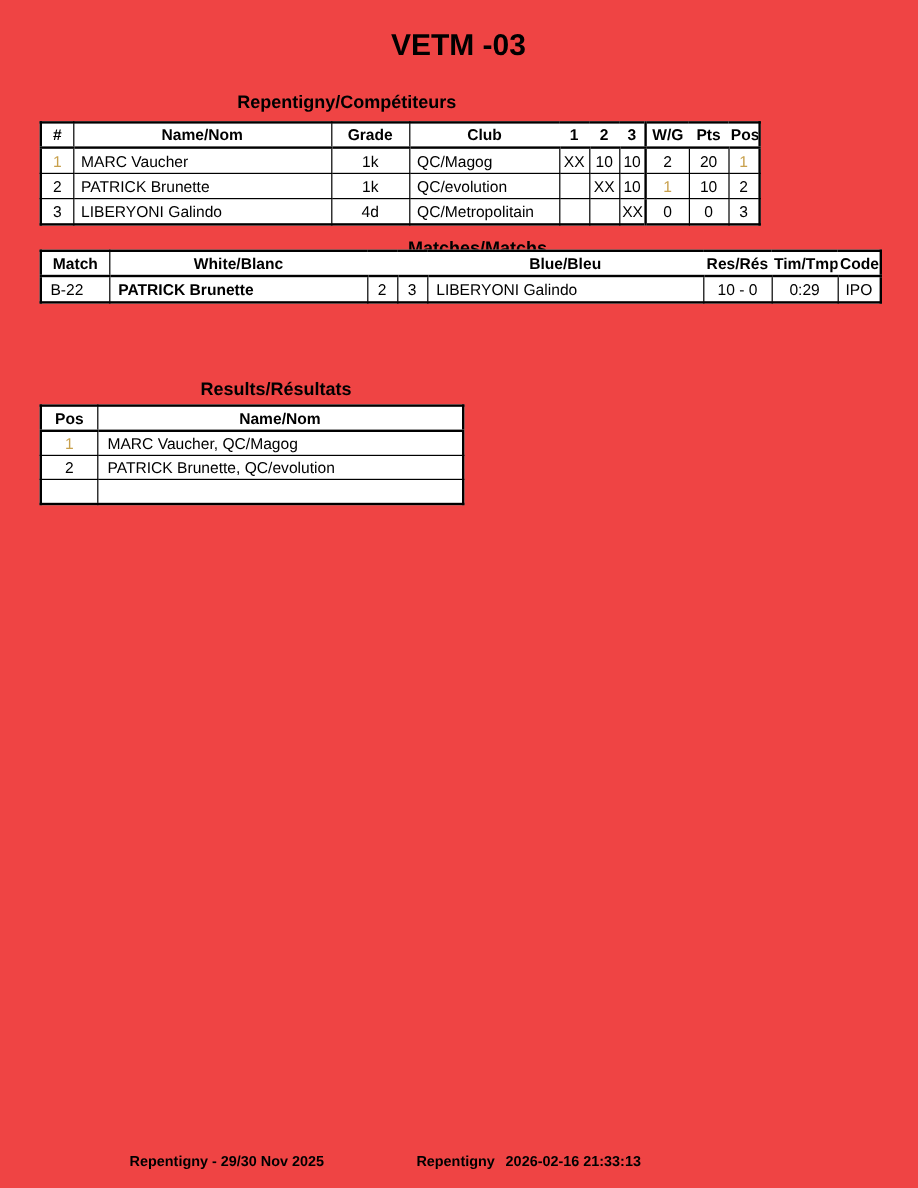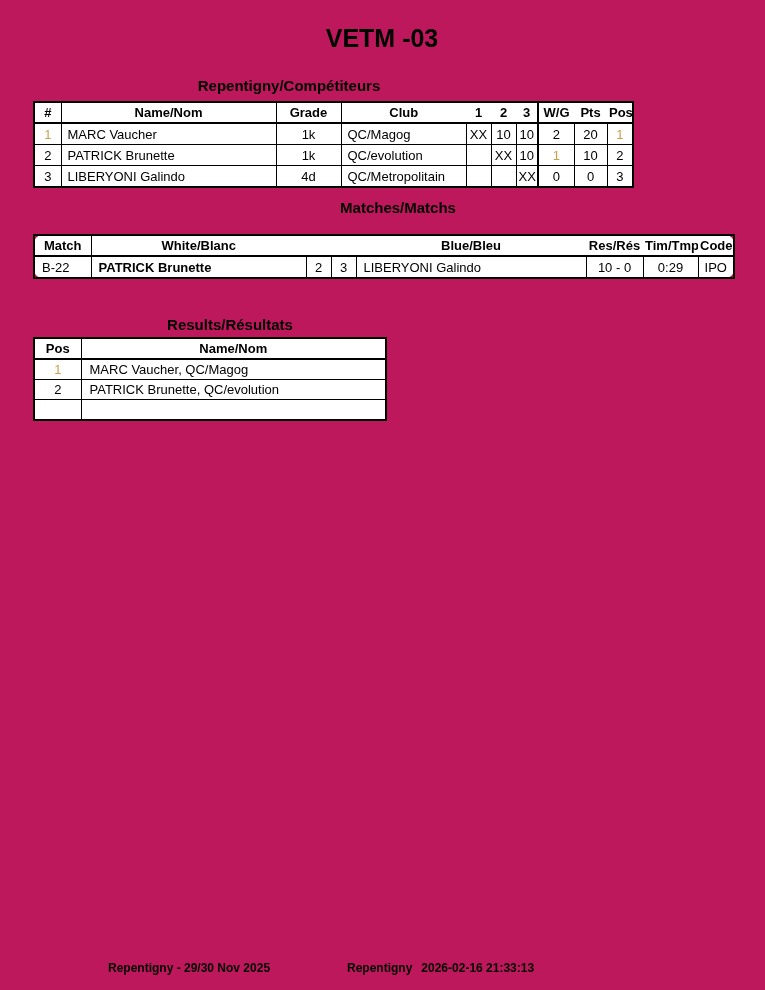--- a/index.html
+++ b/index.html
@@ -1,17 +1,17 @@
 <!DOCTYPE html>
 <html style="--gold: #C8A04C;"><head>
 <meta charset="utf-8">
 <style>
   html,body{margin:0;padding:0;background:#e8e8e8;}
   .page{
-    position:relative;width:765px;height:990px;background:#be185d;
+    position:relative;width:765px;height:990px;background:#ef4444;
     font-family:"Liberation Sans","DejaVu Sans",sans-serif;color:#000;
     margin:0 auto;overflow:hidden;
   }
   .title{
     position:absolute;left:382px;top:24px;transform:translateX(-50%);
     font-size:25px;font-weight:bold;white-space:nowrap;
   }
   .sec-heading{
     position:absolute;transform:translateX(-50%);
     font-size:15px;font-weight:bold;white-space:nowrap;
@@ -119,21 +119,21 @@
           <td>XX</td>
           <td>0</td>
           <td>0</td>
           <td>3</td>
         </tr>
       </tbody>
   </table>
 
   <div class="sec-heading" style="left:398px;top:199px;">Matches/Matchs</div>
 
-  <table class="tbl t-match" style="left:33px;top:234px;width:700px;border-radius:12px;">
+  <table class="tbl t-match" style="left:33px;top:208px;width:700px;">
     <colgroup>
       <col style="width:57px">
         <col style="width:215px">
         <col style="width:25px">
         <col style="width:25px">
       <col style="width:230px">
         <col style="width:57px">
         <col style="width:55px">
         <col style="width:36px">
     </colgroup>

